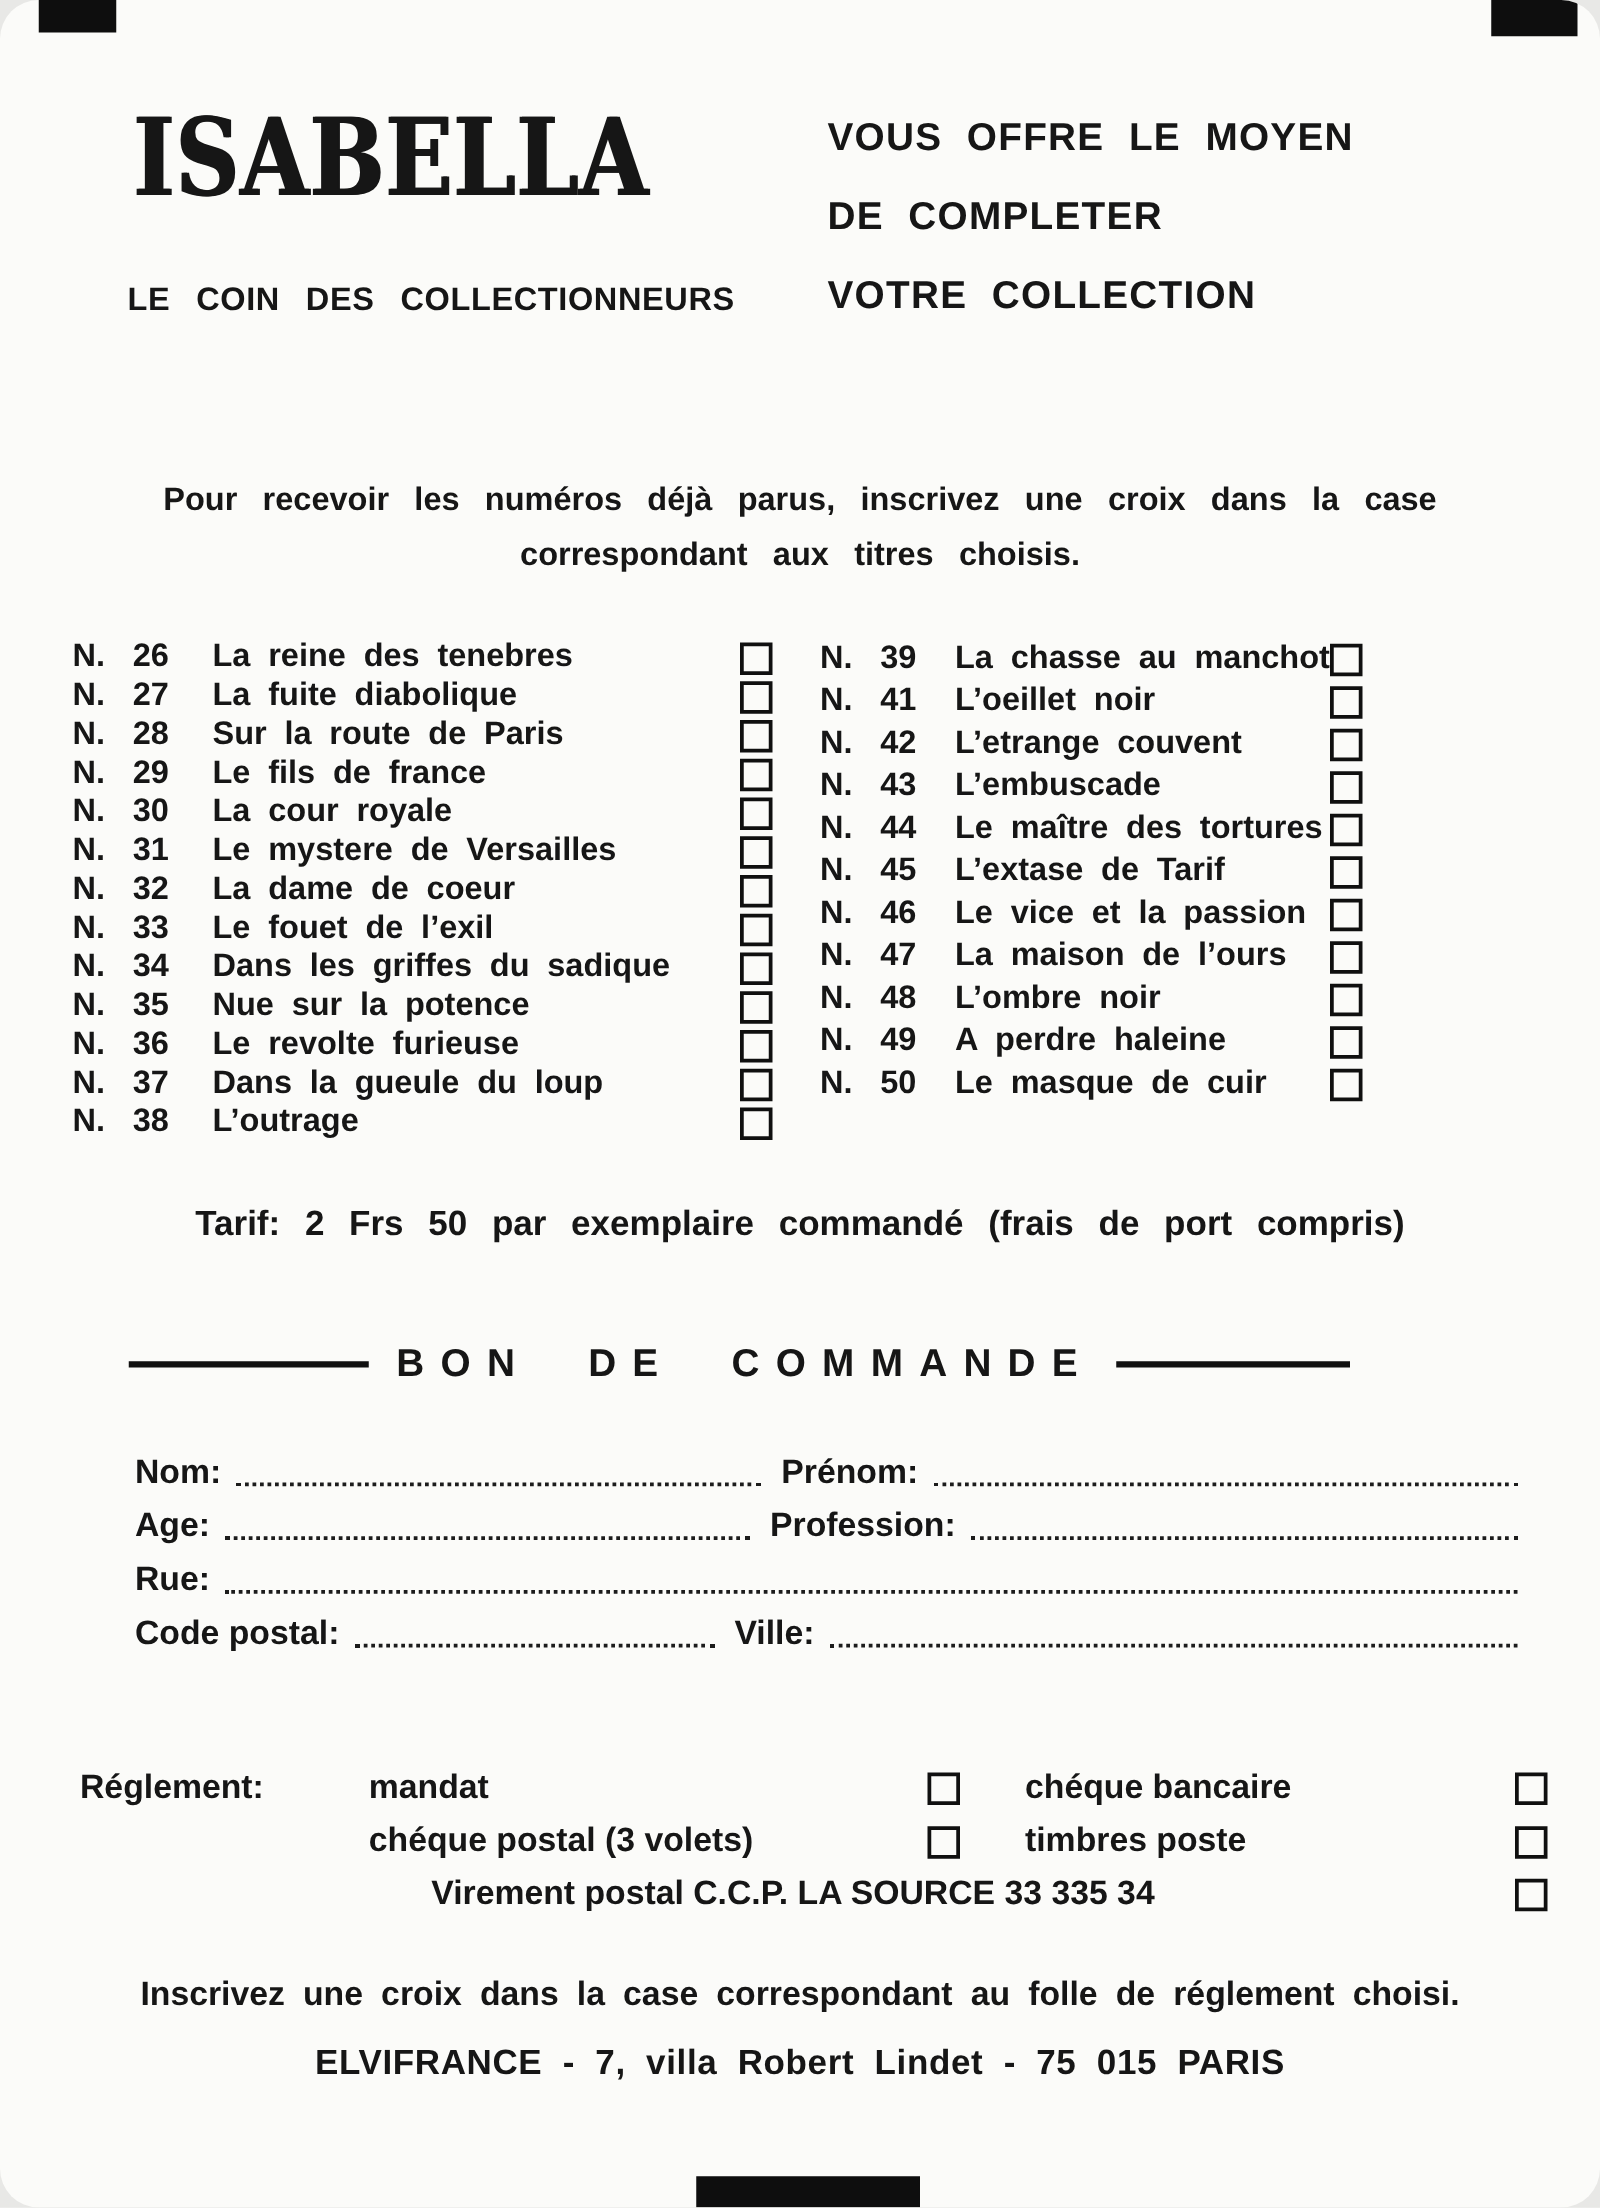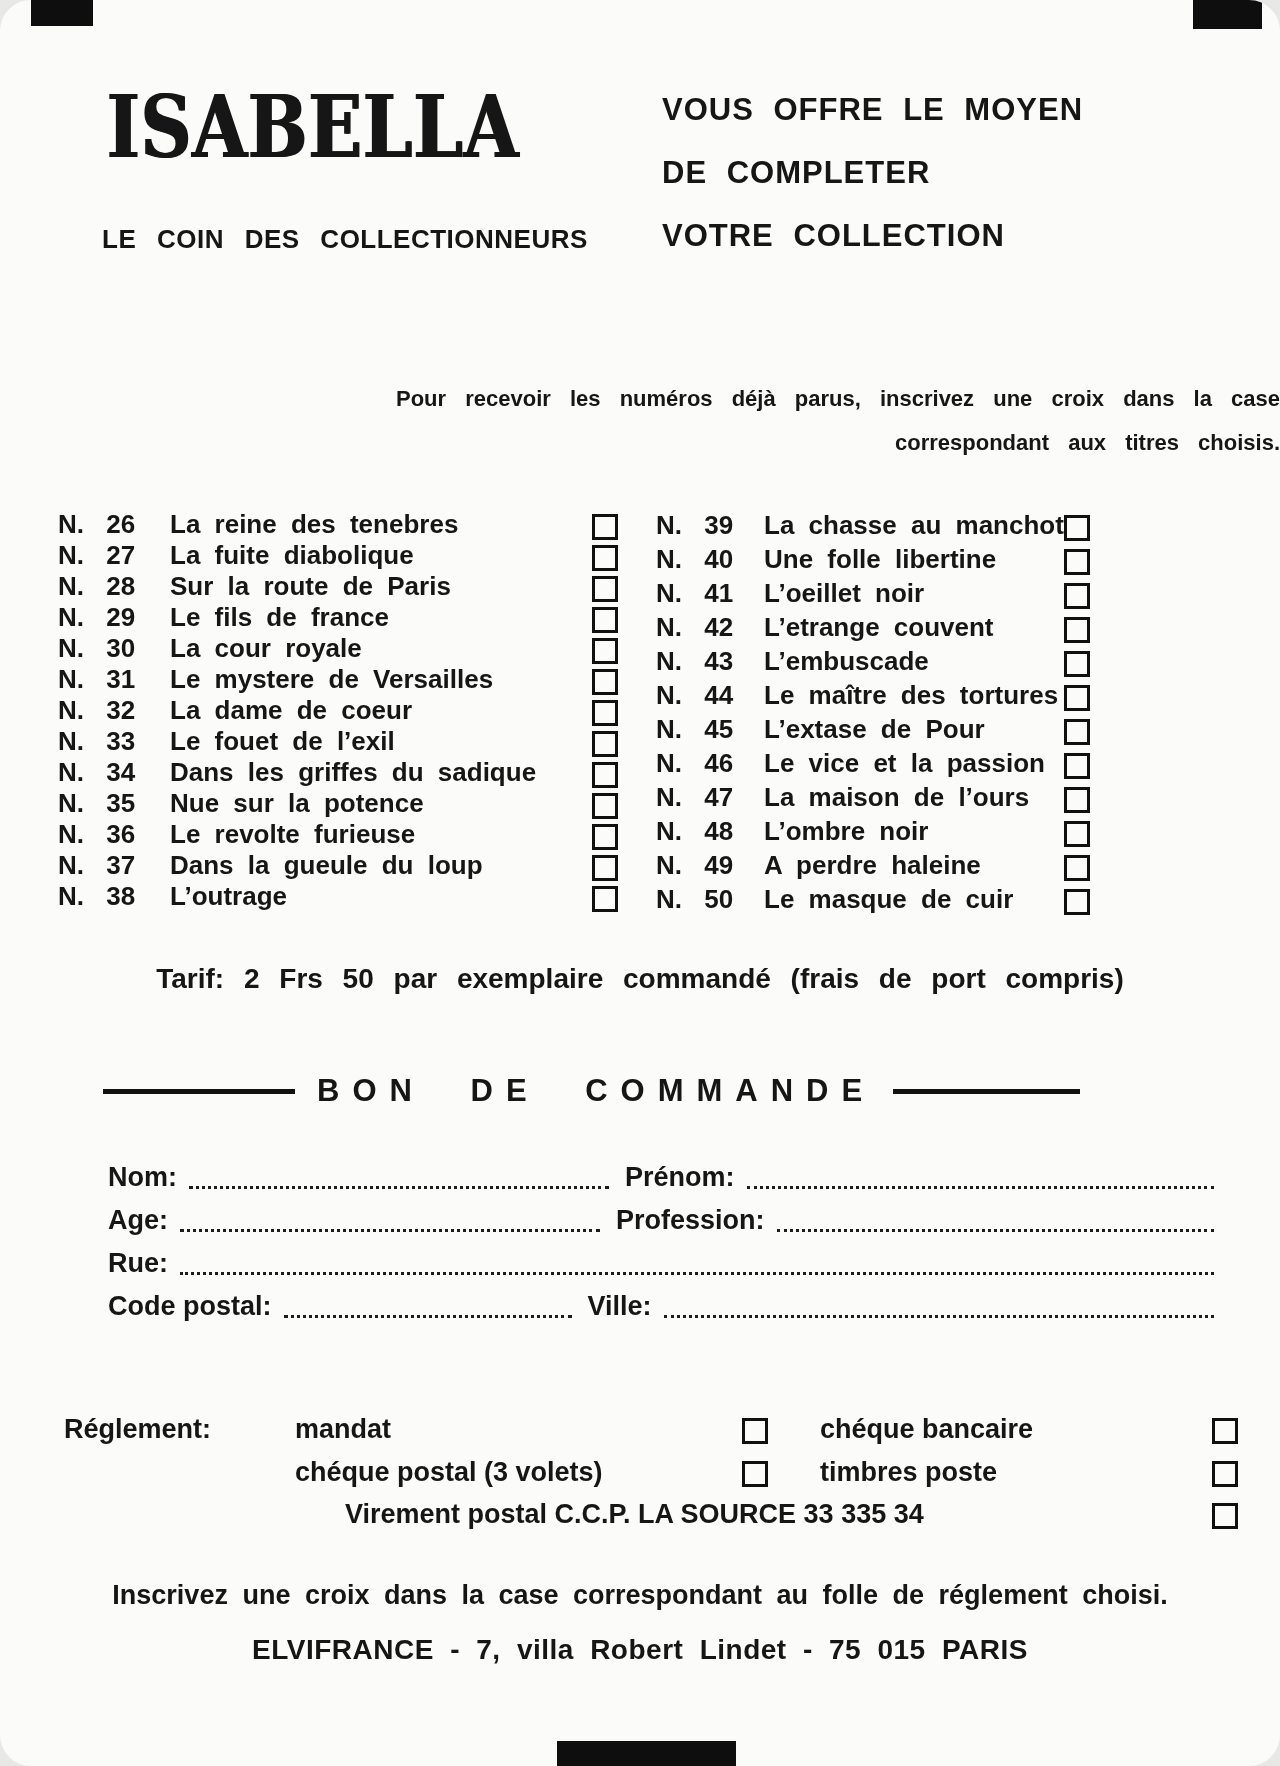--- a/index.html
+++ b/index.html
@@ -20,21 +20,21 @@
     font-family:"DejaVu Serif","Liberation Serif",serif;font-weight:bold;
     font-size:86px;line-height:1;letter-spacing:1px;
     transform:scaleX(.82);transform-origin:left top;
     text-shadow:2px 0 0 currentColor;
   }
   .subtitle{position:absolute;left:102px;top:224px;font-size:26px;font-weight:bold;word-spacing:13px;letter-spacing:.5px;white-space:nowrap;}
   .tagline{position:absolute;left:662px;top:92px;font-size:31px;font-weight:bold;letter-spacing:1px;word-spacing:10px;}
   .tagline > div{height:63px;white-space:nowrap;}
 
   
-  .intro{position:absolute;left:0;width:100%;top:377px;text-align:right;font-size:22px;font-weight:bold;word-spacing:13px;line-height:44px;}
+  .intro{position:absolute;left:0;width:100%;top:377px;text-align:center;font-size:26px;font-weight:bold;word-spacing:13px;line-height:44px;}
 
   
   .catalog{position:absolute;}
   .catalog-left{left:58px;top:509px;width:560px;}
   .catalog-right{left:656px;top:507px;width:434px;}
   .row{display:flex;align-items:flex-end;font-size:26px;font-weight:bold;word-spacing:7px;}
   .catalog-left .row{height:31px;}
   .catalog-right .row{height:34px;}
   .num{width:92px;flex:none;word-spacing:15px;white-space:nowrap;}
   .title{padding-left:20px;white-space:nowrap;}
@@ -178,25 +178,20 @@
     <span class="box"></span>
   </div>
 </div>
   <div class="catalog catalog-right" id="cat-right">
   <div class="row">
     <span class="num">N. 39</span>
     <span class="title">La chasse au manchot</span>
     <span class="box"></span>
   </div>
 
-  <div class="row">
-    <span class="num">N. 40</span>
-    <span class="title">Une folle libertine</span>
-    <span class="box"></span>
-  </div>
 
   <div class="row">
     <span class="num">N. 41</span>
     <span class="title">L’oeillet noir</span>
     <span class="box"></span>
   </div>
 
   <div class="row">
     <span class="num">N. 42</span>
     <span class="title">L’etrange couvent</span>
@@ -210,21 +205,21 @@
   </div>
 
   <div class="row">
     <span class="num">N. 44</span>
     <span class="title">Le maître des tortures</span>
     <span class="box"></span>
   </div>
 
   <div class="row">
     <span class="num">N. 45</span>
-    <span class="title">L’extase de Pour</span>
+    <span class="title">L’extase de Tarif</span>
     <span class="box"></span>
   </div>
 
   <div class="row">
     <span class="num">N. 46</span>
     <span class="title">Le vice et la passion</span>
     <span class="box"></span>
   </div>
 
   <div class="row">

